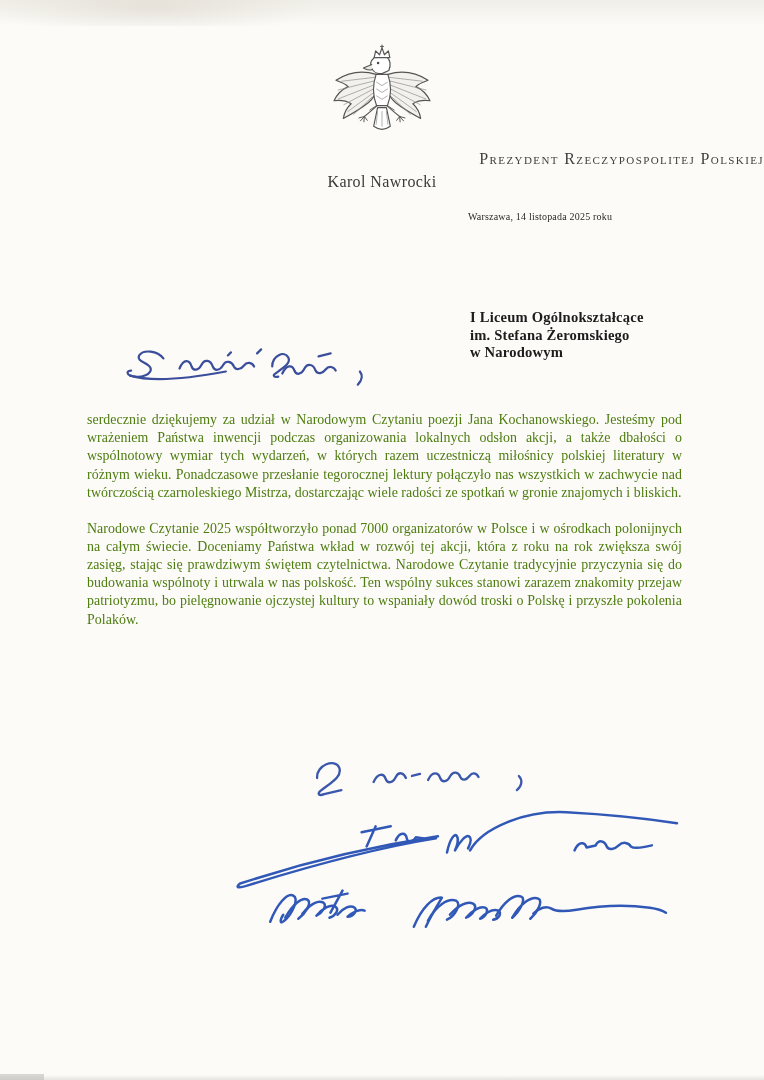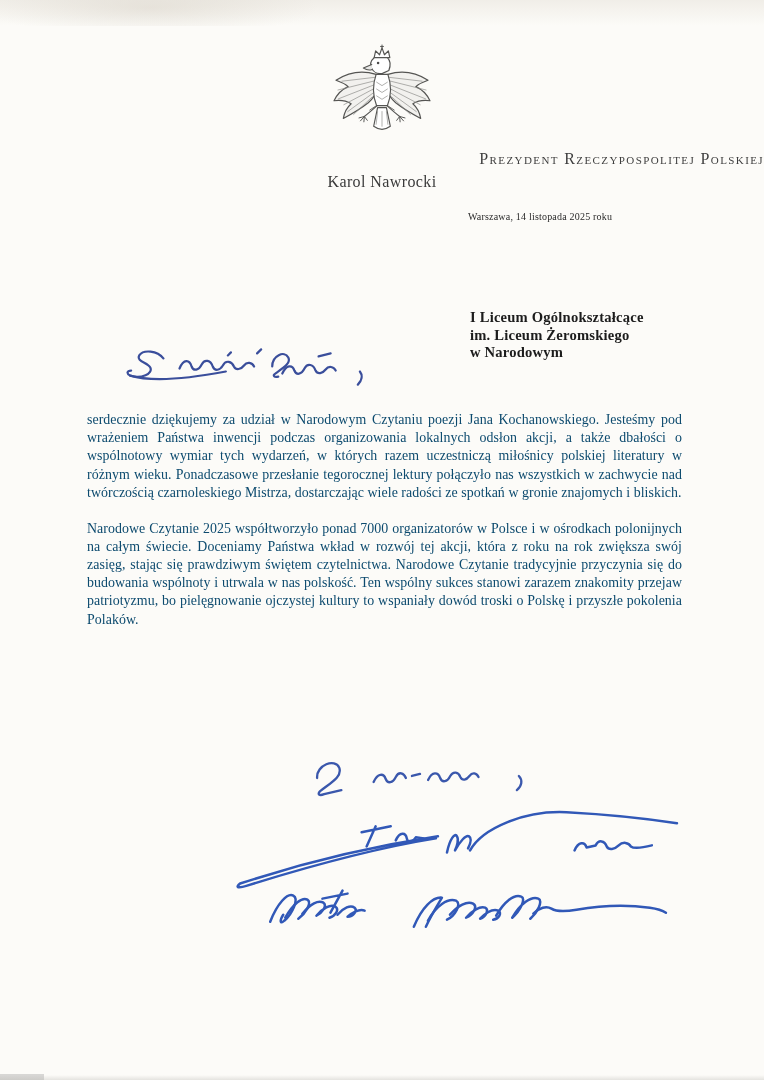--- a/index.html
+++ b/index.html
@@ -50,21 +50,21 @@
     color:#1c1c1c;letter-spacing:.2px;margin-top:20px;
   }
   .hand{position:absolute;}
   .hand path{fill:none;stroke-linecap:round;stroke-linejoin:round;}
   .greeting-svg{left:113px;top:344px;width:262px;height:46px;}
   .closing-svg{left:303px;top:751px;width:232px;height:52px;}
   .signature-svg{left:223px;top:800px;width:462px;height:136px;}
   .letter-body{
     position:absolute;left:87px;top:411px;width:595px;
     font-size:13.9px;line-height:18.2px;
-    text-align:justify;color:#0c4a6e;
+    text-align:justify;color:#4d7c0f;
     letter-spacing:.05px;
   }
   .letter-body p{margin:0 0 17.6px 0;padding:0;hyphens:none;}
   .eagle-detail{stroke:#8c8c8a;stroke-width:.7;fill:none;}
 </style>
 </head>
 <body>
 
 <div class="page">
 
@@ -106,21 +106,21 @@
     </g>
   </svg>
 
   <div class="office">Prezydent Rzeczypospolitej Polskiej</div>
   <div class="president">Karol Nawrocki</div>
 
   <div class="dateline">Warszawa, 14 listopada 2025 roku</div>
 
   <div class="recipient">
     <div>I Liceum Ogólnokształcące</div>
-    <div>im. Liceum Żeromskiego</div>
+    <div>im. Stefana Żeromskiego</div>
     <div>w Narodowym</div>
   </div>
 
   <svg class="hand greeting-svg" viewBox="0 0 260 45" aria-label="Szanowni Państwo,">
     <g stroke="#2a4094" stroke-width="2.2" opacity="0.92">
       <path d="M50,14 C44,6 30,5 26,11 C23,17 34,18 37,23 C40,29 28,35 17,31 C13,29 14,26 18,26"></path>
       <path d="M17,31 C40,38 75,34 112,27"></path>
       <path d="M66,24 C70,14 76,15 78,22 C80,27 85,26 88,20 C91,14 97,16 99,22 C101,27 106,26 109,21 C112,15 118,17 120,22 C122,26 127,25 130,21 C133,17 138,18 140,22"></path>
       <path d="M114,11 L117,8 M143,9 L147,5"></path>
       <path d="M158,22 C158,11 170,6 174,13 C177,19 168,24 161,29 C158,31 160,33 164,32"></path>

